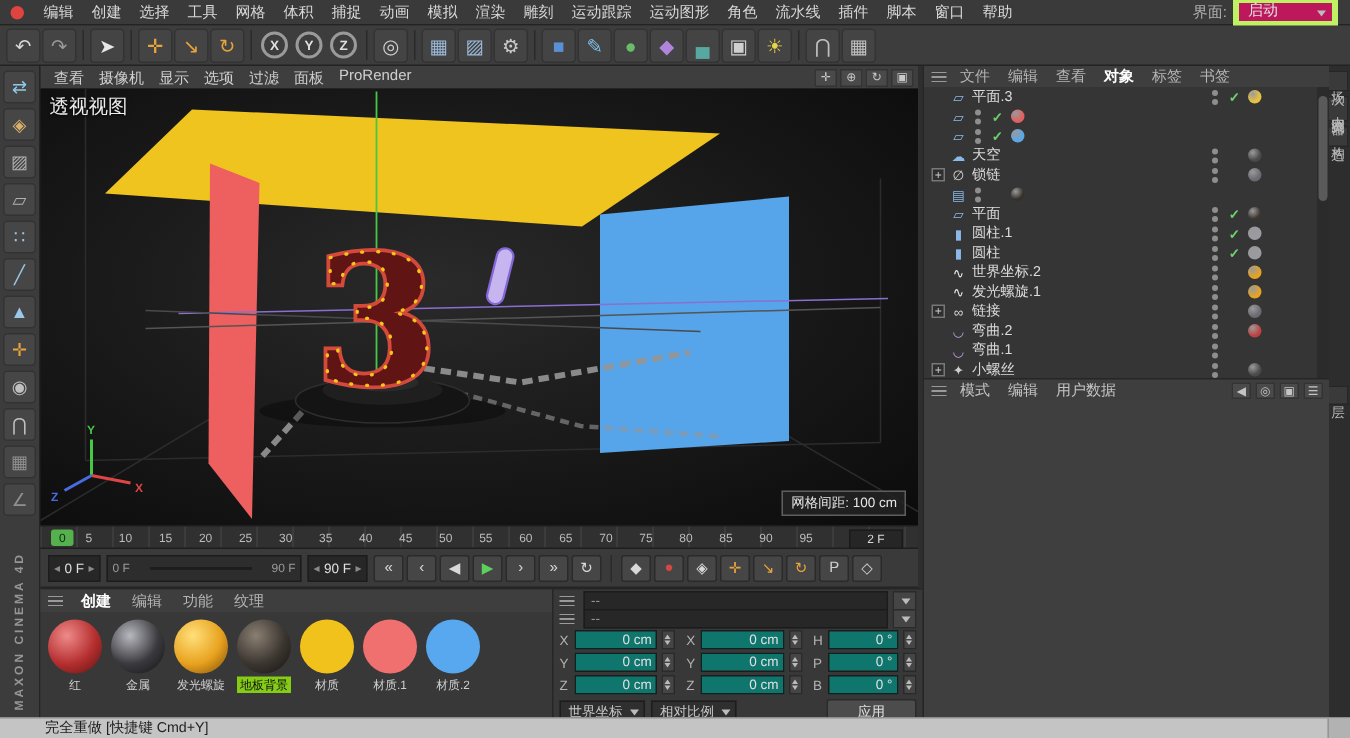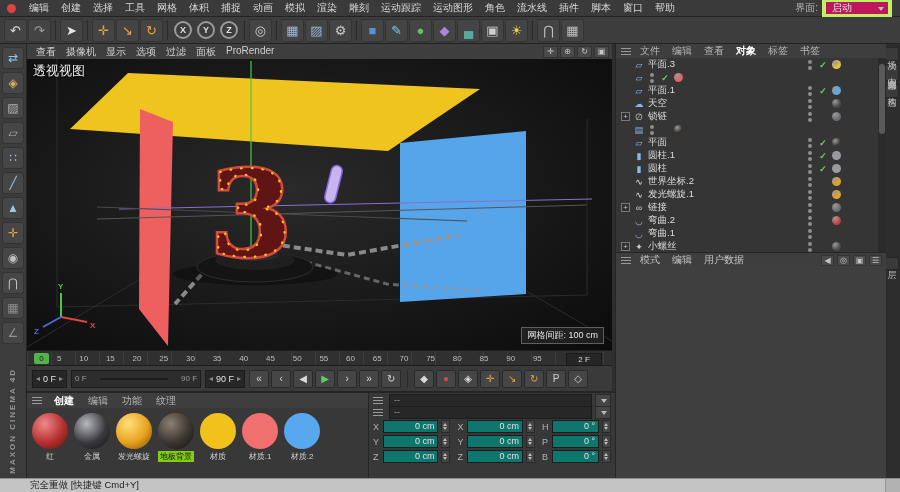--- a/index.html
+++ b/index.html
@@ -456,20 +456,31 @@
         <span class="c-lab">P</span>
         <span class="c-field">0 °</span>
         <span class="c-stp"></span>
       </div>
       <div class="c-cell">
         <span class="c-lab">B</span>
         <span class="c-field">0 °</span>
         <span class="c-stp"></span>
       </div>
     </div>
+  <div id="c-bottom">
+    <span class="c-drop">
+        <span>世界坐标</span>
+        <span class="caret"></span>
+      </span>
+    <span class="c-drop">
+        <span>相对比例</span>
+        <span class="caret"></span>
+      </span>
+    <span id="apply-btn">应用</span>
+  </div>
 </div>
 
 <div id="ompanel" class="abs">
   <div id="om-header">
     <span class="burger"></span>
     <div id="om-tabs" style="display:flex">
         <span class="om-tab">文件</span>
         <span class="om-tab">编辑</span>
         <span class="om-tab">查看</span>
         <span class="om-tab active">对象</span>
@@ -499,21 +510,20 @@
           <i class="dot"></i>
         </span>
         <span class="tree-check">✓</span>
         <span class="tree-tags">
           <i class="tree-tag" style="background: radial-gradient(circle at 35% 30%, rgba(255, 255, 255, 0.5), rgb(224, 96, 96) 60%);"></i>
         </span>
       </div>
       <div class="tree-row">
         <span class="tree-exp empty"></span>
         <span class="tree-ico" style="color: rgb(138, 184, 232);">▱</span>
-        <span class="tree-name">平面.1</span>
         <span class="tree-dots">
           <i class="dot"></i>
           <i class="dot"></i>
         </span>
         <span class="tree-check">✓</span>
         <span class="tree-tags">
           <i class="tree-tag" style="background: radial-gradient(circle at 35% 30%, rgba(255, 255, 255, 0.5), rgb(90, 167, 232) 60%);"></i>
         </span>
       </div>
       <div class="tree-row">

